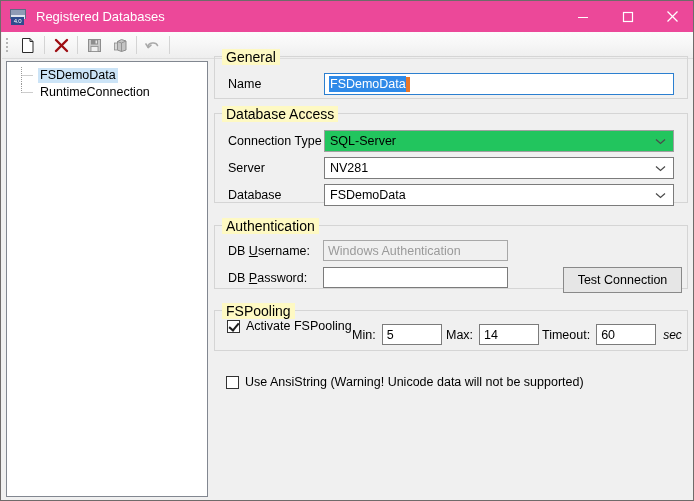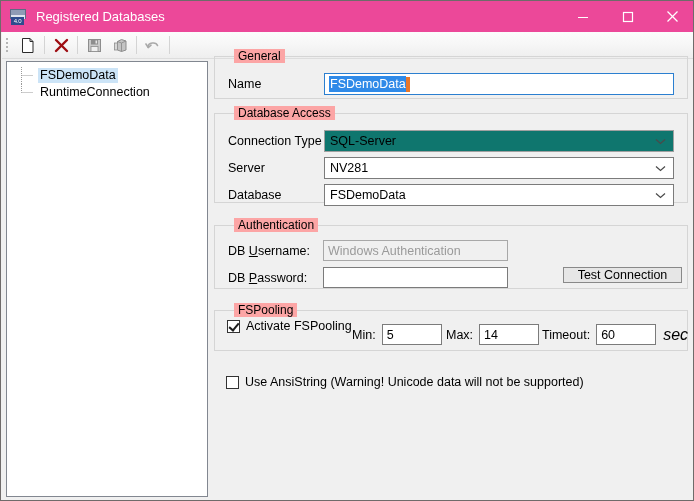--- a/index.html
+++ b/index.html
@@ -170,24 +170,24 @@
     width: 474px;
   }
   .groupbox {
     position: relative;
     border: 1px solid #d5d5d5;
     box-sizing: border-box;
   }
   .gb-title {
     position: absolute;
     top: -8px;
-    left: 19px;
-    background: #fca5a5;
+    left: 7px;
+    background: #fef9c3;
     padding: 0 4px;
-    font-size: 12px;
+    font-size: 14px;
     color: #000000;
     white-space: nowrap;
   }
 
   .row {
     display: flex;
     align-items: center;
   }
   .fld-label {
     font-size: 12.5px;
@@ -236,21 +236,21 @@
     background: #ffffff;
     font-size: 12.5px;
     color: #000000;
     display: flex;
     align-items: center;
     padding-left: 5px;
     white-space: nowrap;
     overflow: hidden;
   }
   .combo.readonly {
-    background: #0f766e;
+    background: #22c55e;
     border: 1px solid #a0a0a0;
     text-align: right;
   }
   .combo .chev {
     position: absolute;
     right: 7px;
     top: 50%;
     transform: translateY(-50%);
   }
 
@@ -289,21 +289,21 @@
     border-right: 2px solid #1d1d1d;
     border-bottom: 2px solid #1d1d1d;
     transform: rotate(40deg);
   }
   .check-label {
     margin-left: 6px;
     font-size: 12.5px;
     color: #000000;
     white-space: nowrap;
   }
-  .italic { font-style: italic; font-size: 16px; }
+  .italic { font-style: italic; font-size: 12px; }
   u { text-decoration: underline; }
 </style>
 </head>
 <body>
 
 <div class="window">
 
   <div class="titlebar">
     <div class="title-icon">
       <div class="ic-top"></div>
@@ -478,21 +478,21 @@
         </div>
       </div>
 
       <div class="row" style="position:absolute; left:13px; top:41px;">
         <span class="fld-label" style="width:95px;"><span>DB </span><u>P</u><span>assword:</span></span>
         <div class="textbox" style="width:185px; height:21px;">
           <span></span>
         </div>
       </div>
 
-      <div class="btn" style="position:absolute; left:348px; top:41px; width:119px; height:16px;">
+      <div class="btn" style="position:absolute; left:348px; top:41px; width:119px; height:26px;">
         <span>Test Connection</span>
       </div>
     </div>
 
     <div class="groupbox" style="height:41px; margin-top:21px;">
       <span class="gb-title">FSPooling</span>
 
       <div class="check-wrap" style="position:absolute; left:12px; top:8px;">
         <span class="checkbox checked"></span>
         <span class="check-label">Activate FSPooling</span>

